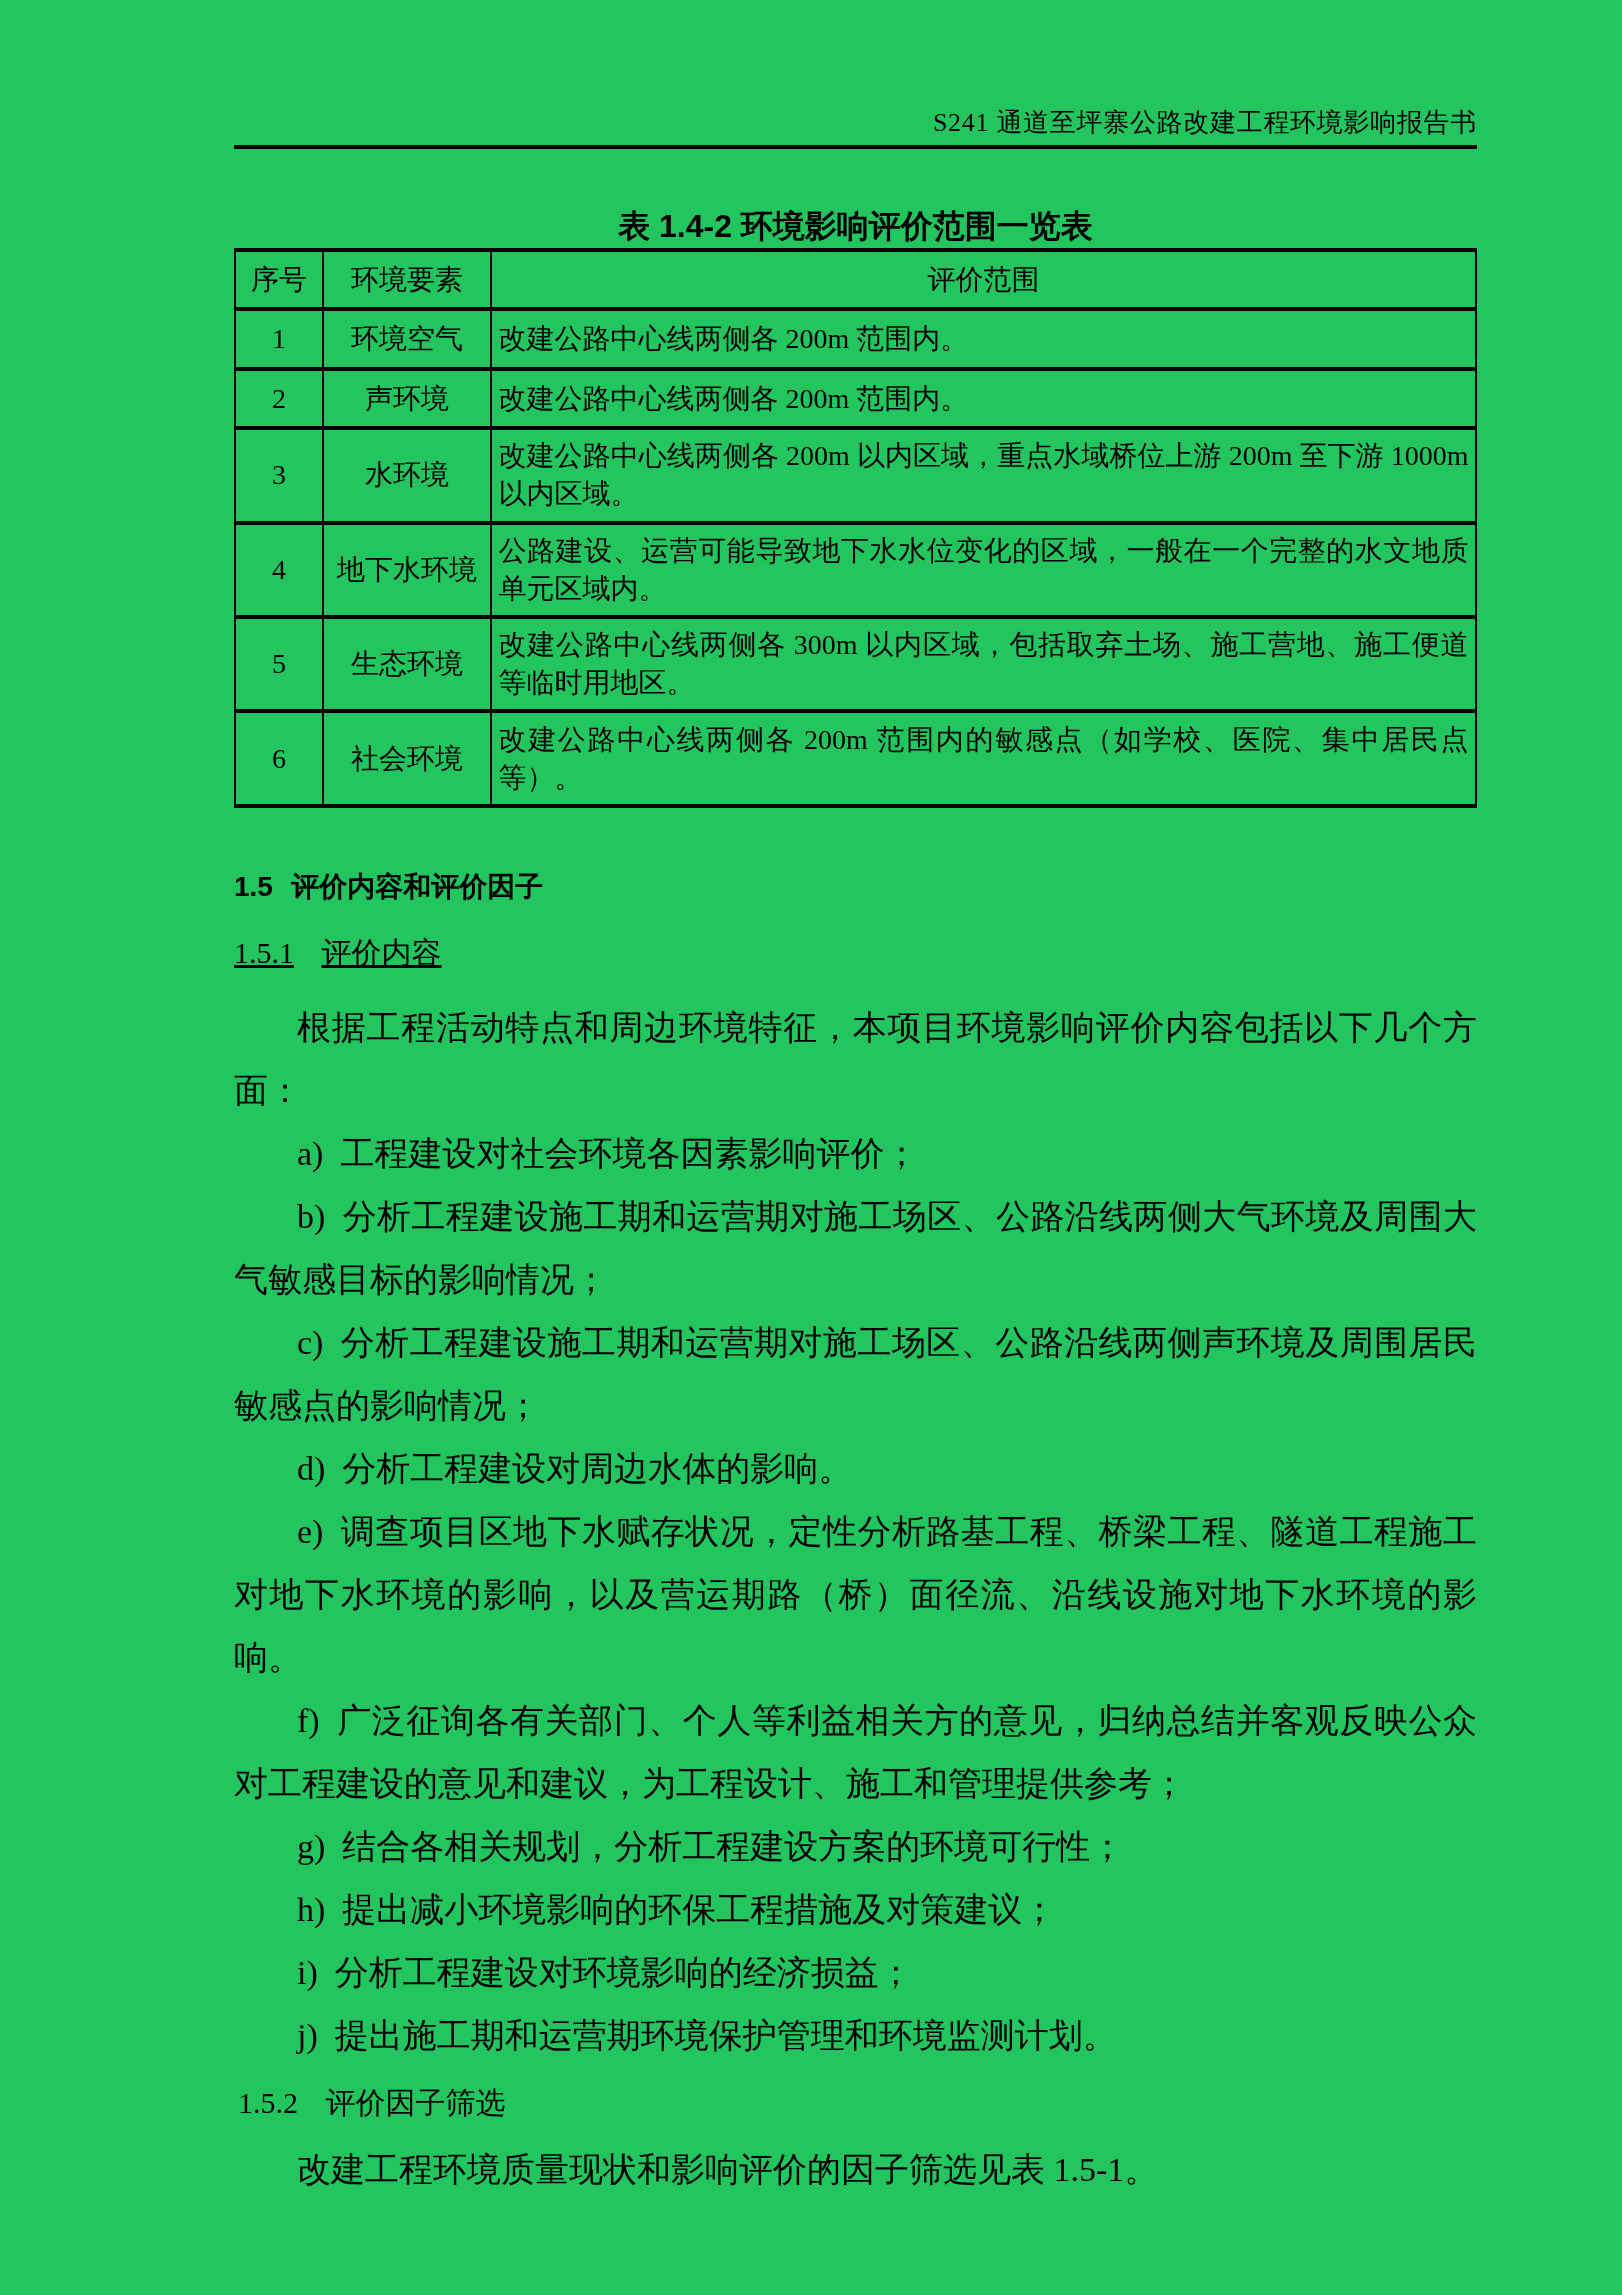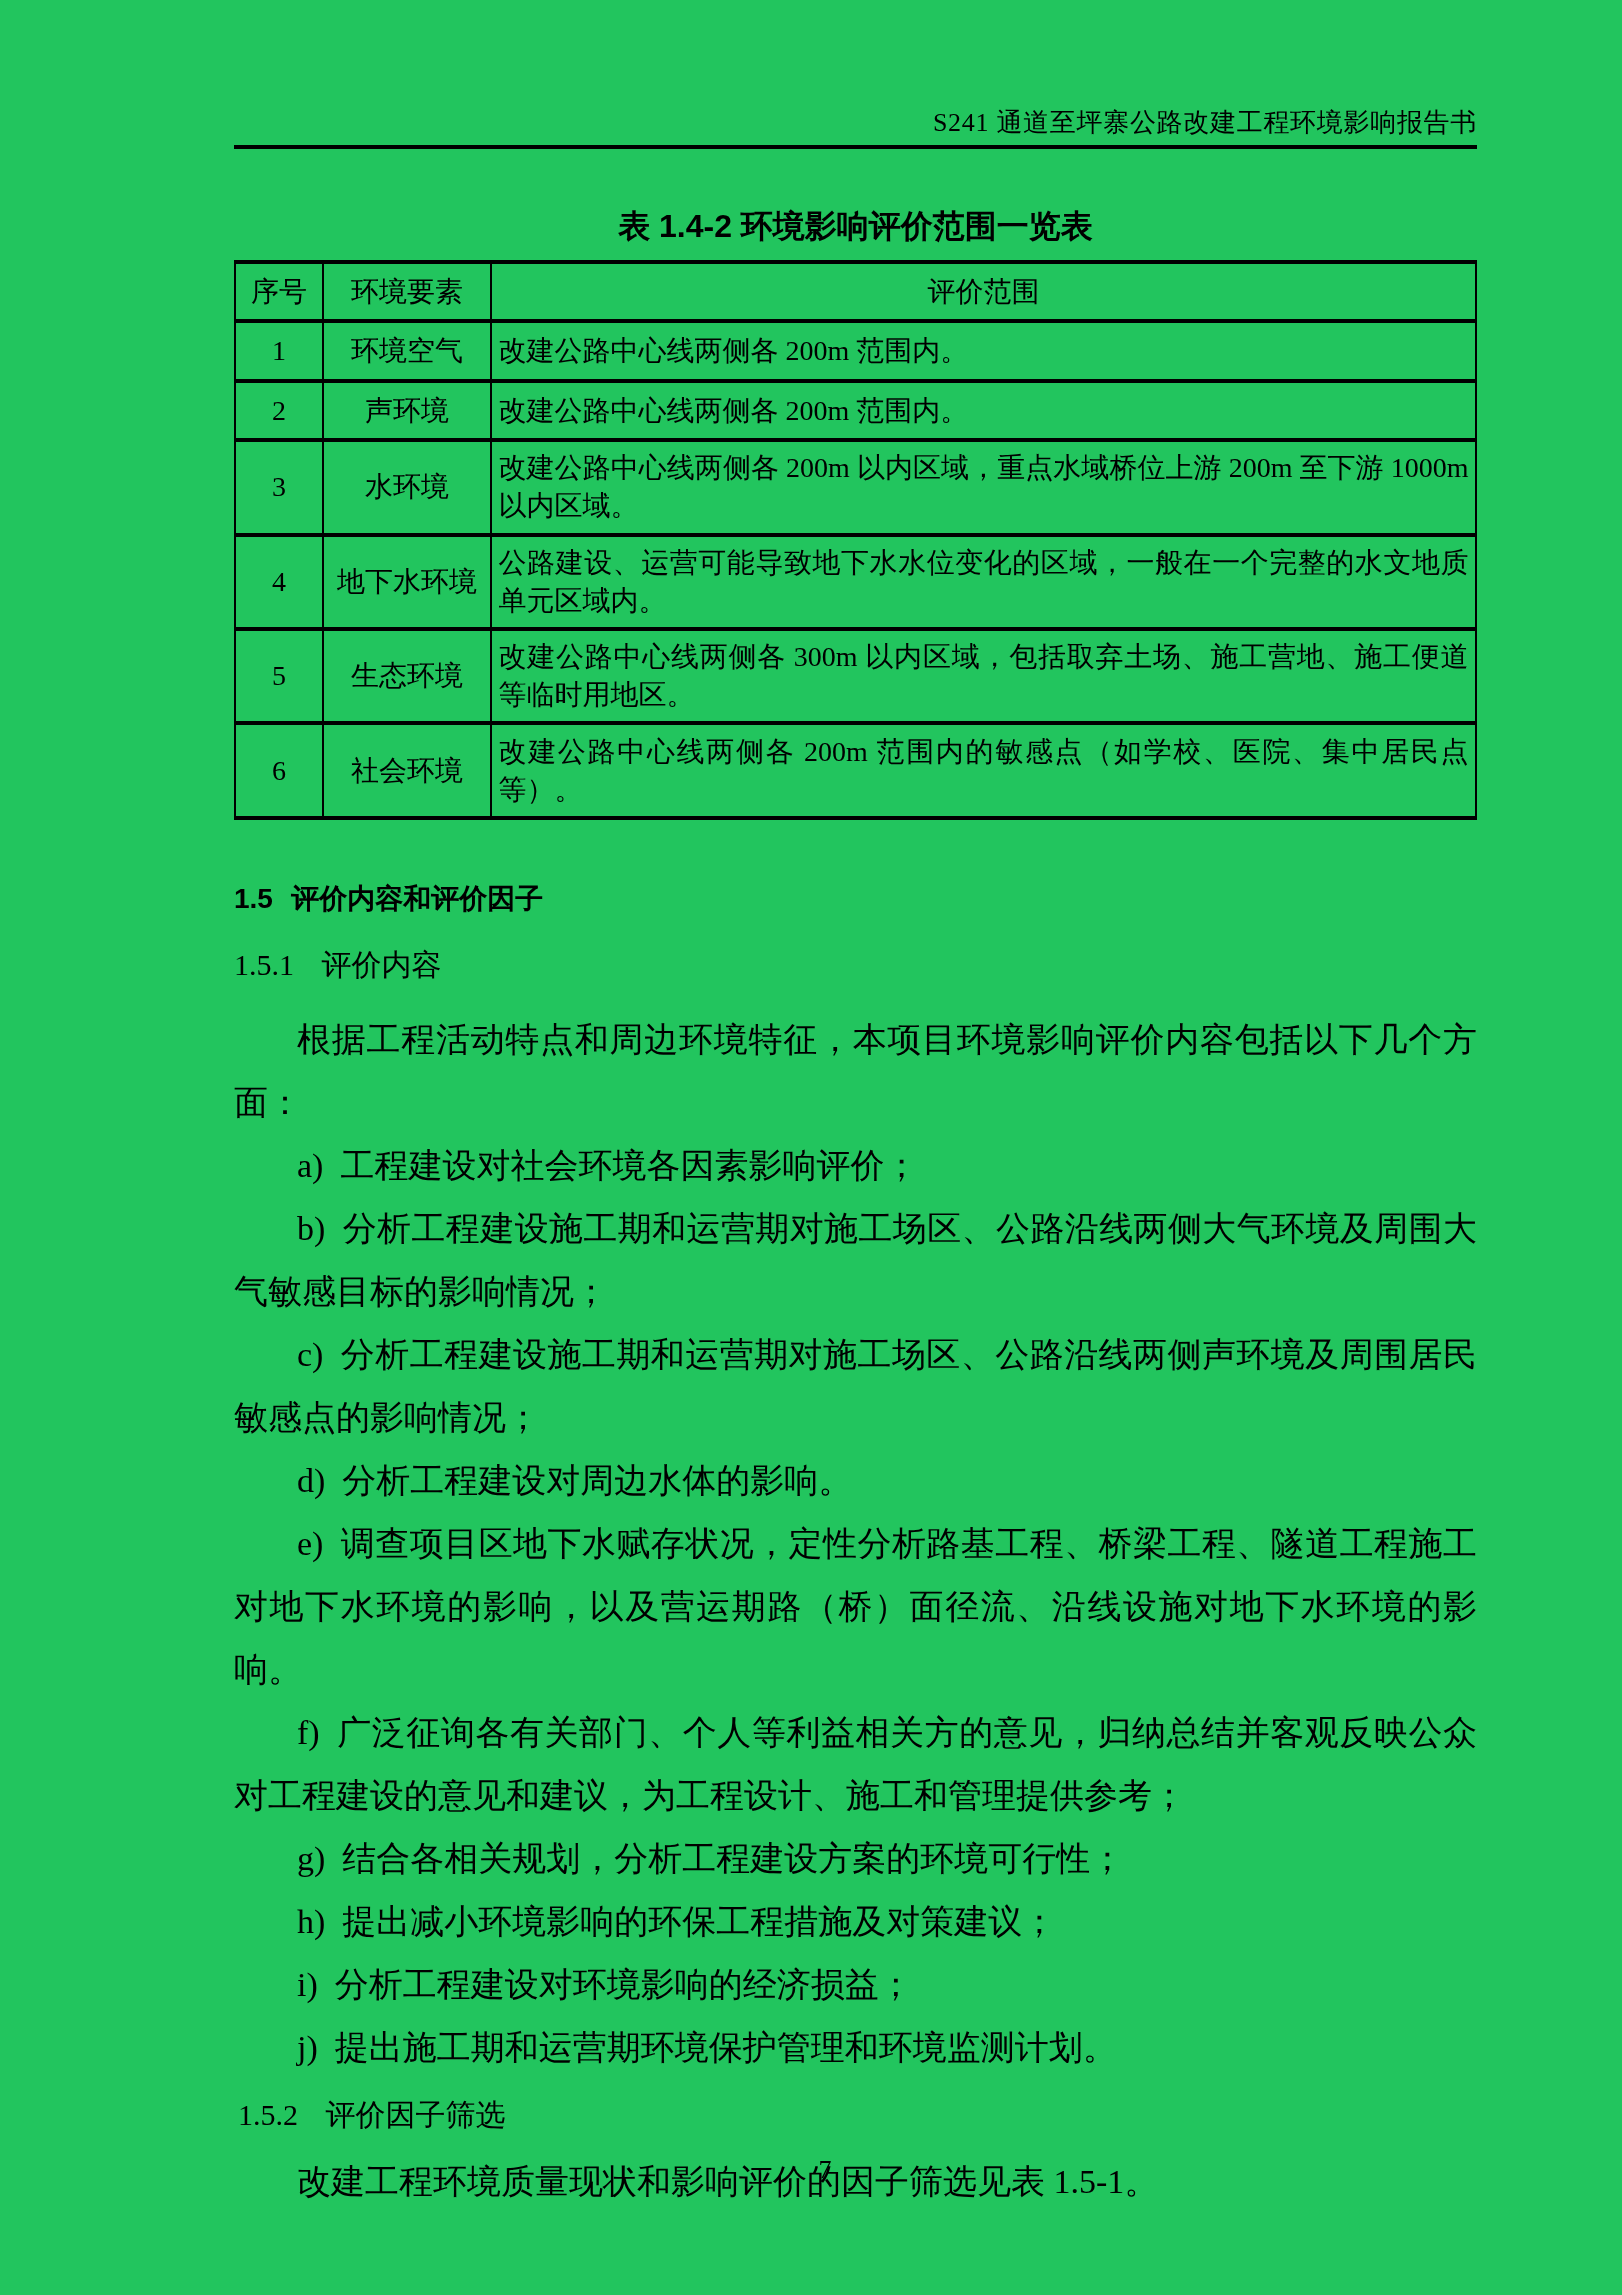--- a/index.html
+++ b/index.html
@@ -16,21 +16,21 @@
   }
   .head-rule{height:4.6px;background:#000;margin-top:6.5px;}
   
   .table-title{
     margin-top:58px;text-align:center;
     font-family:"Liberation Sans","DejaVu Sans",sans-serif;
     font-weight:bold;font-size:32px;line-height:38px;
   }
   
   table.scope-table{
-    width:100%;border-collapse:collapse;margin-top:15px;
+    width:100%;border-collapse:collapse;margin-top:3px;
     font-size:28px;line-height:38px;table-layout:fixed;
   }
   table.scope-table th,
   table.scope-table td{
     border:2.6px solid #000;border-top-width:4.6px;border-bottom-width:4.6px;
     padding:7.2px 6.5px;vertical-align:middle;font-weight:normal;
   }
   col.c-seq{width:88px;}
   col.c-elem{width:168px;}
   th{text-align:center;height:41px;}
@@ -38,21 +38,21 @@
   td.elem{text-align:center;}
   td.scope{text-align:justify;padding-left:14.4px;padding-right:14.4px;}
   tr.r-single td{height:41px;}
   
   h2.sec{
     margin:60px 0 0 0;font-family:"Liberation Sans","DejaVu Sans",sans-serif;
     font-weight:bold;font-size:28px;line-height:37px;
   }
   h2.sec .sec-title{padding-left:18.3px;}
   h3.subsec{
-    margin:31px 0 26px 0;font-weight:normal;font-size:30px;line-height:34px;
+    margin:31px 0 26px 0;font-weight:normal;font-size:30px;line-height:34px;text-decoration:underline;
   }
   h3.subsec .sec-title{padding-left:27.5px;}
   h3.subsec2{
     margin:4px;font-weight:normal;font-size:30px;line-height:63px;
   }
   h3.subsec2 .sec-title{padding-left:27.5px;}
   
   p.body{
     margin:0;font-size:34px;line-height:63px;
     text-align:justify;text-indent:63px;

